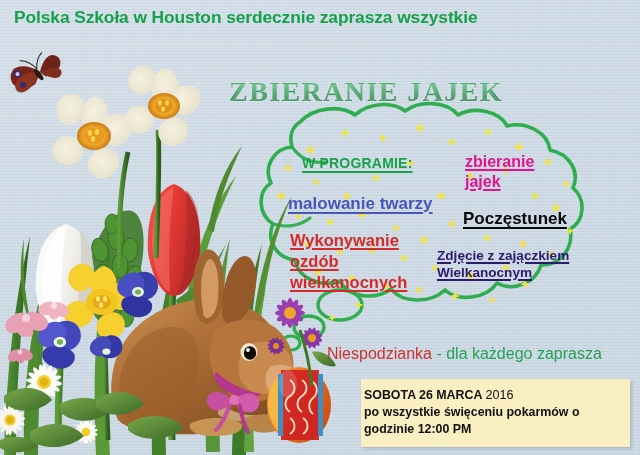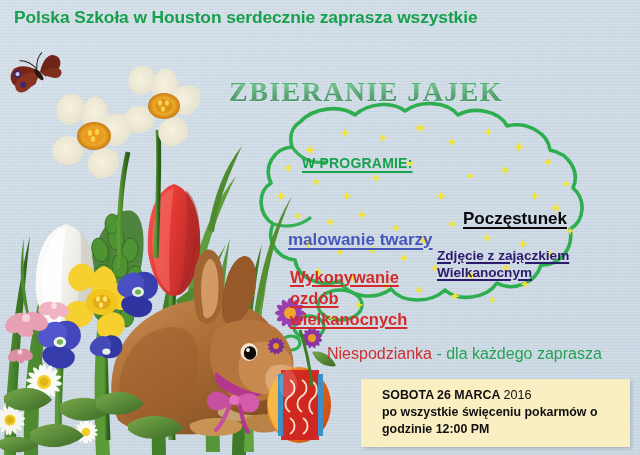--- a/index.html
+++ b/index.html
@@ -97,41 +97,39 @@
   }
   #item-egg-hunt span { display: block; }
   #item-face-paint {
     left: 288px; top: 194px;
     color: #4756bb;
     font-weight: bold;
     font-size: 17px;
     text-decoration: underline;
     text-decoration-thickness: 2px;
     text-underline-offset: 3px;
-    margin-top: 36px;
   }
   #item-refreshments {
     left: 463px; top: 209px;
     color: #08070a;
     font-weight: bold;
     font-size: 17px;
     text-decoration: underline;
     text-decoration-thickness: 2px;
     text-underline-offset: 3px;
   }
   #item-decorations {
     left: 290px; top: 230px;
     color: #d42a2a;
     font-weight: bold;
     font-size: 16.5px;
     line-height: 21px;
     text-decoration: underline;
     text-decoration-thickness: 2px;
     text-underline-offset: 2px;
-    margin-top: 37px;
   }
   #item-decorations span { display: block; }
   #item-photo {
     left: 437px; top: 247px;
     color: #2c1a6d;
     font-weight: bold;
     font-size: 13.6px;
     line-height: 17px;
     text-decoration: underline;
     text-decoration-thickness: 1.6px;
@@ -156,21 +154,21 @@
   #surprise-rest { color: #27a153; }
 
   
   #date-box {
     position: absolute;
     left: 361px; top: 379px;
     width: 269px; height: 68px;
     background: #faeec3;
     z-index: 45;
     box-shadow: 2px 2px 3px rgba(90,100,115,0.25);
-    padding: 8px 0 0 21px;
+    padding: 8px 0 0 3px;
     box-sizing: border-box;
     color: #101010;
     font-size: 12.4px;
     line-height: 17px;
     font-weight: bold;
   }
   #date-box .line { display: block; white-space: nowrap; }
   #date-year { font-weight: normal; font-size: 12.6px; }
 
   
@@ -632,20 +630,24 @@
   </svg>
 
   <div id="headline">
     <span class="l1">Polska Szkoła w Houston serdecznie zaprasza wszystkie</span>
   </div>
 
   <div id="event-title">ZBIERANIE JAJEK</div>
 
   <div class="txt" id="program-heading">W PROGRAMIE:</div>
 
+  <div class="txt" id="item-egg-hunt">
+    <span>zbieranie</span>
+    <span>jajek</span>
+  </div>
 
   <div class="txt" id="item-face-paint">malowanie twarzy</div>
 
   <div class="txt" id="item-refreshments">Poczęstunek</div>
 
   <div class="txt" id="item-decorations">
     <span>Wykonywanie</span>
     <span>ozdób</span>
     <span>wielkanocnych</span>
   </div>

